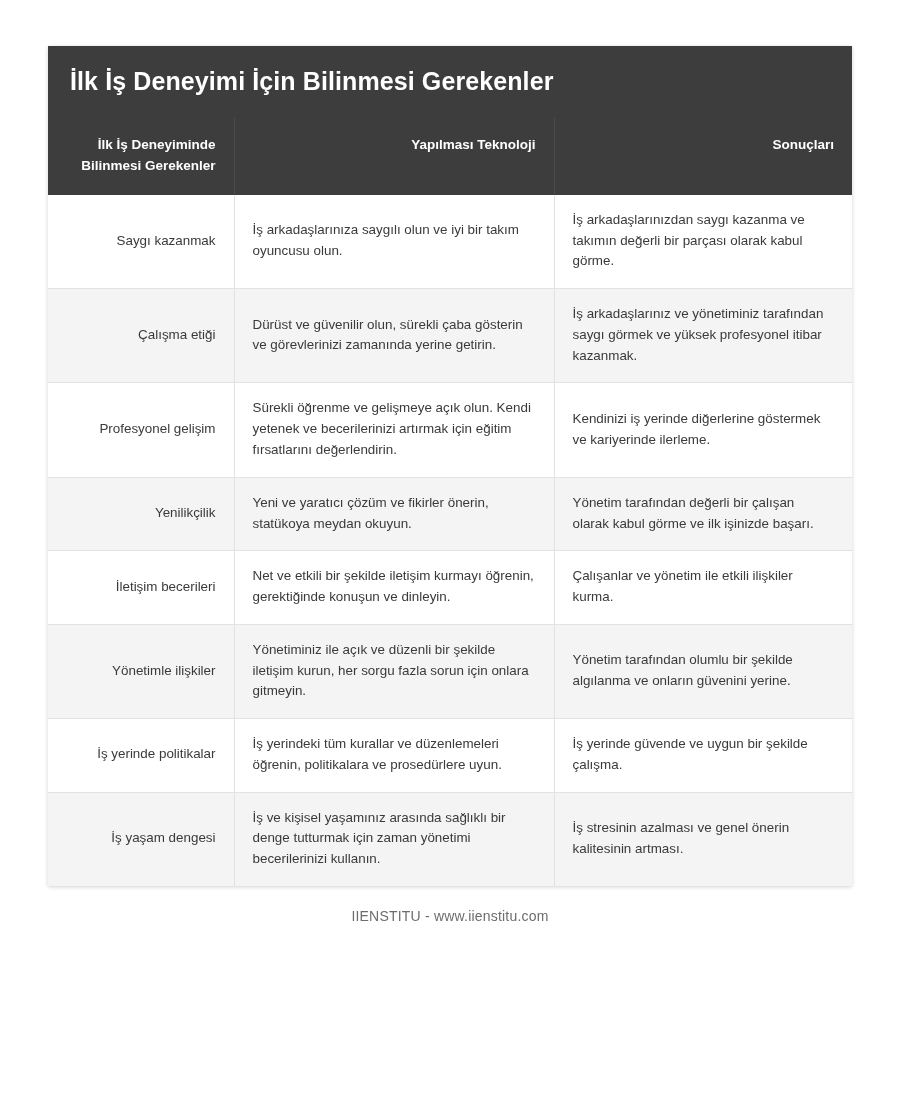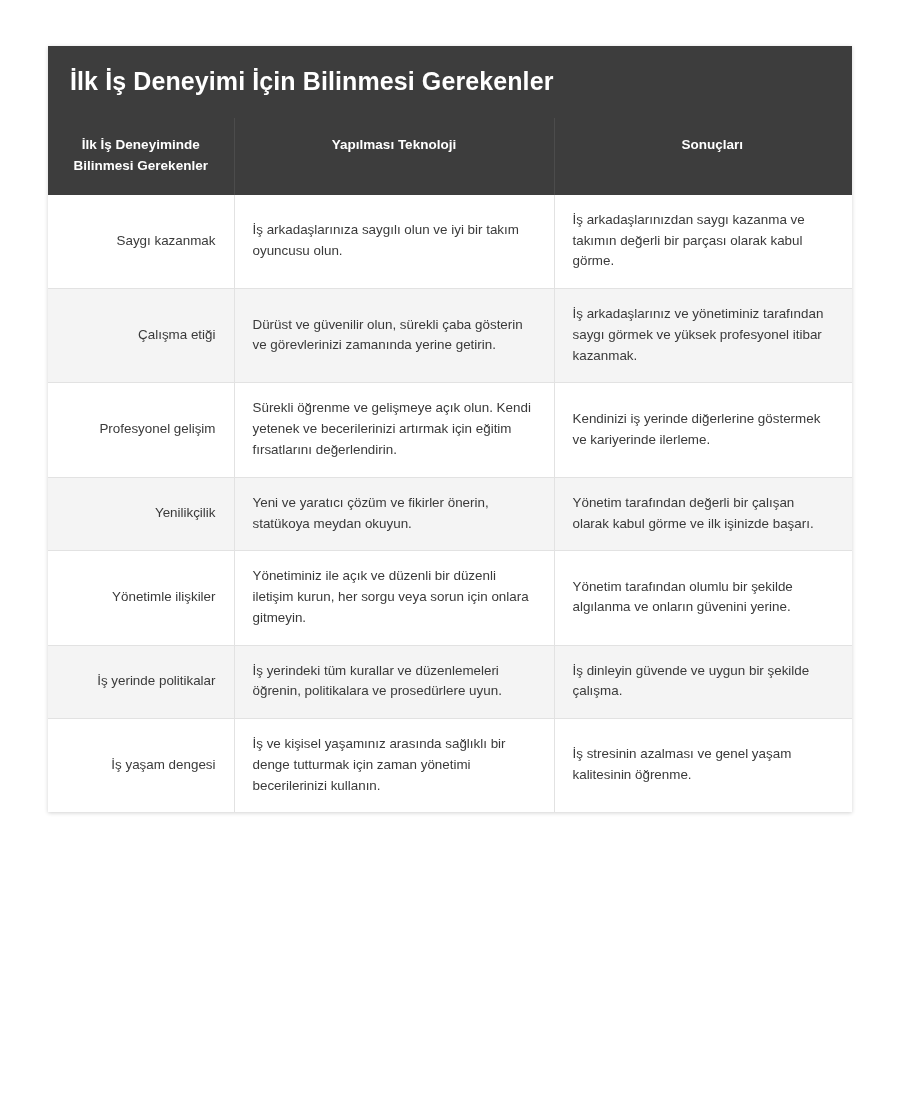--- a/index.html
+++ b/index.html
@@ -40,21 +40,21 @@
     line-height: 1.2;
   }
   table {
     border-collapse: collapse;
     width: 804px;
     table-layout: fixed;
   }
   thead th {
     background: #3d3d3d;
     color: #ffffff;
-    text-align: center;
+    text-align: right;
     font-size: 13.5px;
     font-weight: bold;
     line-height: 1.55;
     padding: 17px 18px 18px 18px;
     vertical-align: top;
     border-right: 1px solid #4c4c4c;
     margin-left: 27px;
   }
   thead th:last-child { border-right: none; padding-left: 36px; }
   col.c1 { width: 186px; }
@@ -121,31 +121,37 @@
           <td class="col-topic">Profesyonel gelişim</td>
           <td>Sürekli öğrenme ve gelişmeye açık olun. Kendi yetenek ve becerilerinizi artırmak için eğitim fırsatlarını değerlendirin.</td>
           <td>Kendinizi iş yerinde diğerlerine göstermek ve kariyerinde ilerleme.</td>
         </tr>
         <tr>
           <td class="col-topic">Yenilikçilik</td>
           <td>Yeni ve yaratıcı çözüm ve fikirler önerin, statükoya meydan okuyun.</td>
           <td>Yönetim tarafından değerli bir çalışan olarak kabul görme ve ilk işinizde başarı.</td>
         </tr>
         <tr>
+          <td class="col-topic">İletişim becerileri</td>
+          <td>Net ve etkili bir şekilde iletişim kurmayı öğrenin, gerektiğinde konuşun ve dinleyin.</td>
+          <td>Çalışanlar ve yönetim ile etkili ilişkiler kurma.</td>
+        </tr>
+        <tr>
           <td class="col-topic">Yönetimle ilişkiler</td>
-          <td>Yönetiminiz ile açık ve düzenli bir düzenli iletişim kurun, her sorgu veya sorun için onlara gitmeyin.</td>
+          <td>Yönetiminiz ile açık ve düzenli bir şekilde iletişim kurun, her sorgu fazla sorun için onlara gitmeyin.</td>
           <td>Yönetim tarafından olumlu bir şekilde algılanma ve onların güvenini yerine.</td>
         </tr>
         <tr>
           <td class="col-topic">İş yerinde politikalar</td>
           <td>İş yerindeki tüm kurallar ve düzenlemeleri öğrenin, politikalara ve prosedürlere uyun.</td>
-          <td>İş dinleyin güvende ve uygun bir şekilde çalışma.</td>
+          <td>İş yerinde güvende ve uygun bir şekilde çalışma.</td>
         </tr>
         <tr>
           <td class="col-topic">İş yaşam dengesi</td>
           <td>İş ve kişisel yaşamınız arasında sağlıklı bir denge tutturmak için zaman yönetimi becerilerinizi kullanın.</td>
-          <td>İş stresinin azalması ve genel yaşam kalitesinin öğrenme.</td>
+          <td>İş stresinin azalması ve genel önerin kalitesinin artması.</td>
         </tr>
       </tbody>
     </table>
   </div>
 
+  <div class="footer">IIENSTITU - www.iienstitu.com</div>
 </div>
 
 </body></html>

